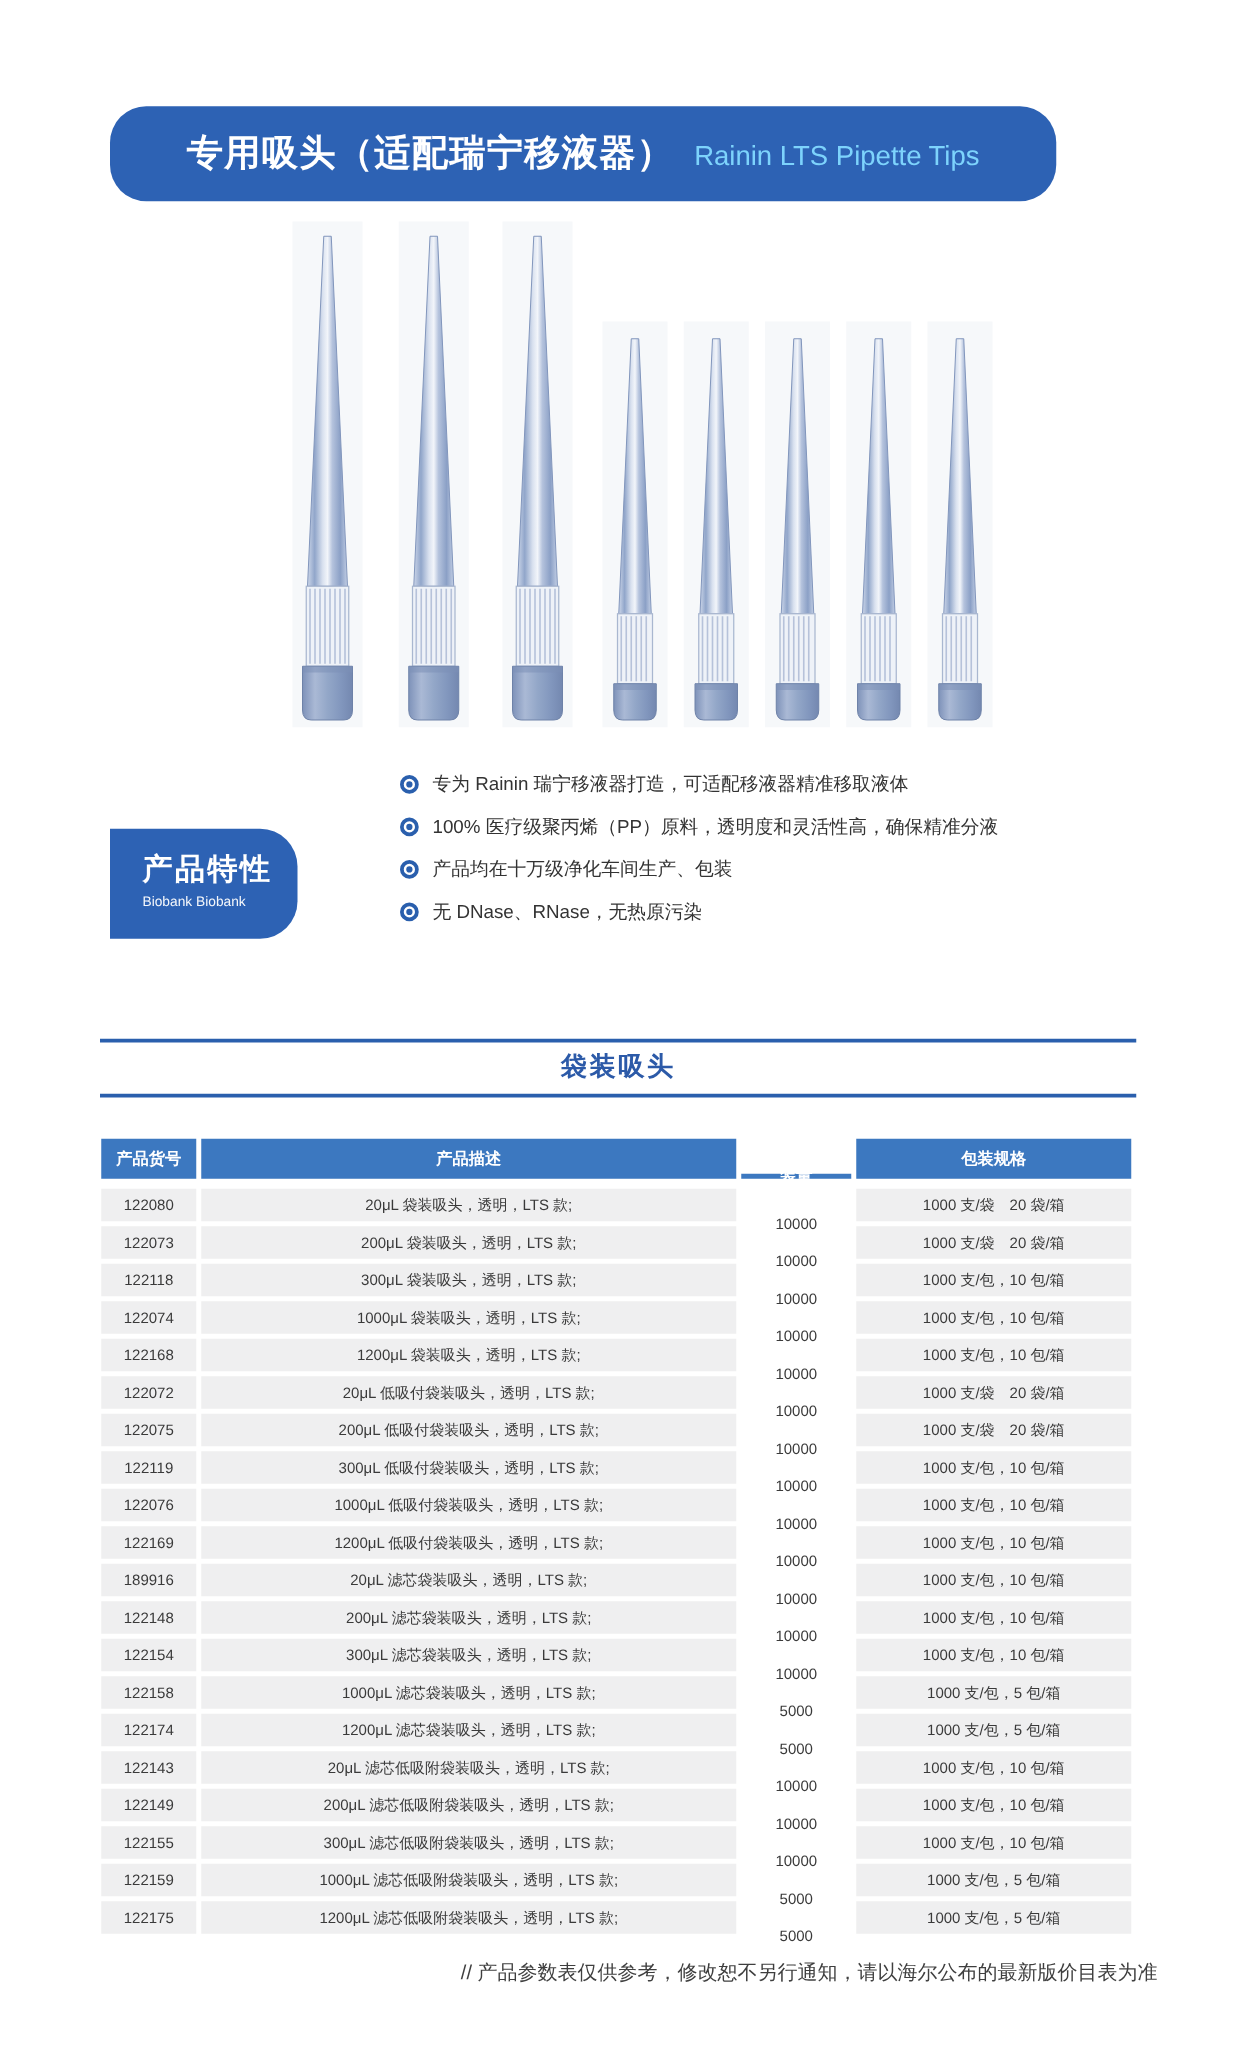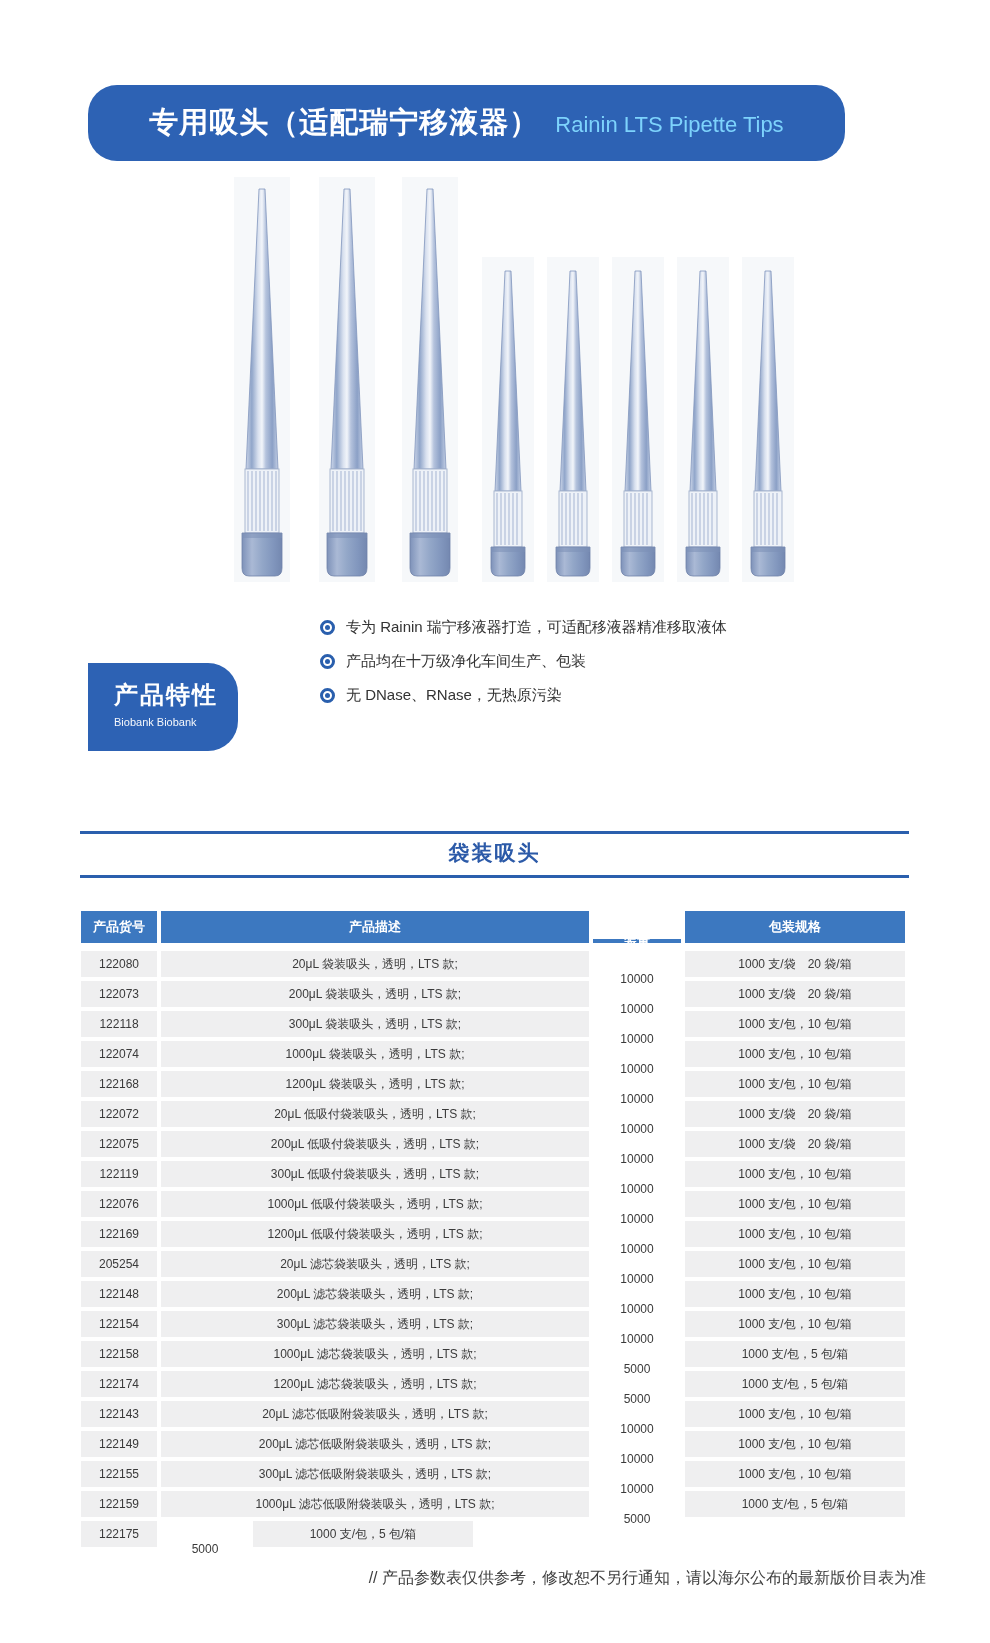--- a/index.html
+++ b/index.html
@@ -346,20 +346,26 @@
     <div class="feature-item">
       <span class="bullet">
         <i></i>
       </span>
       <span class="feature-text">专为 Rainin 瑞宁移液器打造，可适配移液器精准移取液体</span>
     </div>
     <div class="feature-item">
       <span class="bullet">
         <i></i>
       </span>
+      <span class="feature-text">100% 医疗级聚丙烯（PP）原料，透明度和灵活性高，确保精准分液</span>
+    </div>
+    <div class="feature-item">
+      <span class="bullet">
+        <i></i>
+      </span>
       <span class="feature-text">产品均在十万级净化车间生产、包装</span>
     </div>
     <div class="feature-item">
       <span class="bullet">
         <i></i>
       </span>
       <span class="feature-text">无 DNase、RNase，无热原污染</span>
     </div>
   </div>
 
@@ -429,21 +435,21 @@
         <div class="cell c3">10000</div>
         <div class="cell c4">1000 支/包，10 包/箱</div>
       </div>
       <div class="trow">
         <div class="cell c1">122169</div>
         <div class="cell c2">1200μL 低吸付袋装吸头，透明，LTS 款;</div>
         <div class="cell c3">10000</div>
         <div class="cell c4">1000 支/包，10 包/箱</div>
       </div>
       <div class="trow">
-        <div class="cell c1">205254</div>
+        <div class="cell c1">189916</div>
         <div class="cell c2">20μL 滤芯袋装吸头，透明，LTS 款;</div>
         <div class="cell c3">10000</div>
         <div class="cell c4">1000 支/包，10 包/箱</div>
       </div>
       <div class="trow">
         <div class="cell c1">122148</div>
         <div class="cell c2">200μL 滤芯袋装吸头，透明，LTS 款;</div>
         <div class="cell c3">10000</div>
         <div class="cell c4">1000 支/包，10 包/箱</div>
       </div>
@@ -484,19 +490,20 @@
         <div class="cell c4">1000 支/包，10 包/箱</div>
       </div>
       <div class="trow">
         <div class="cell c1">122159</div>
         <div class="cell c2">1000μL 滤芯低吸附袋装吸头，透明，LTS 款;</div>
         <div class="cell c3">5000</div>
         <div class="cell c4">1000 支/包，5 包/箱</div>
       </div>
       <div class="trow">
         <div class="cell c1">122175</div>
+        <div class="cell c2">1200μL 滤芯低吸附袋装吸头，透明，LTS 款;</div>
         <div class="cell c3">5000</div>
         <div class="cell c4">1000 支/包，5 包/箱</div>
       </div>
     </div>
 </div>
 
 <div class="footer-note">// 产品参数表仅供参考，修改恕不另行通知，请以海尔公布的最新版价目表为准</div>
 
 </body></html>

